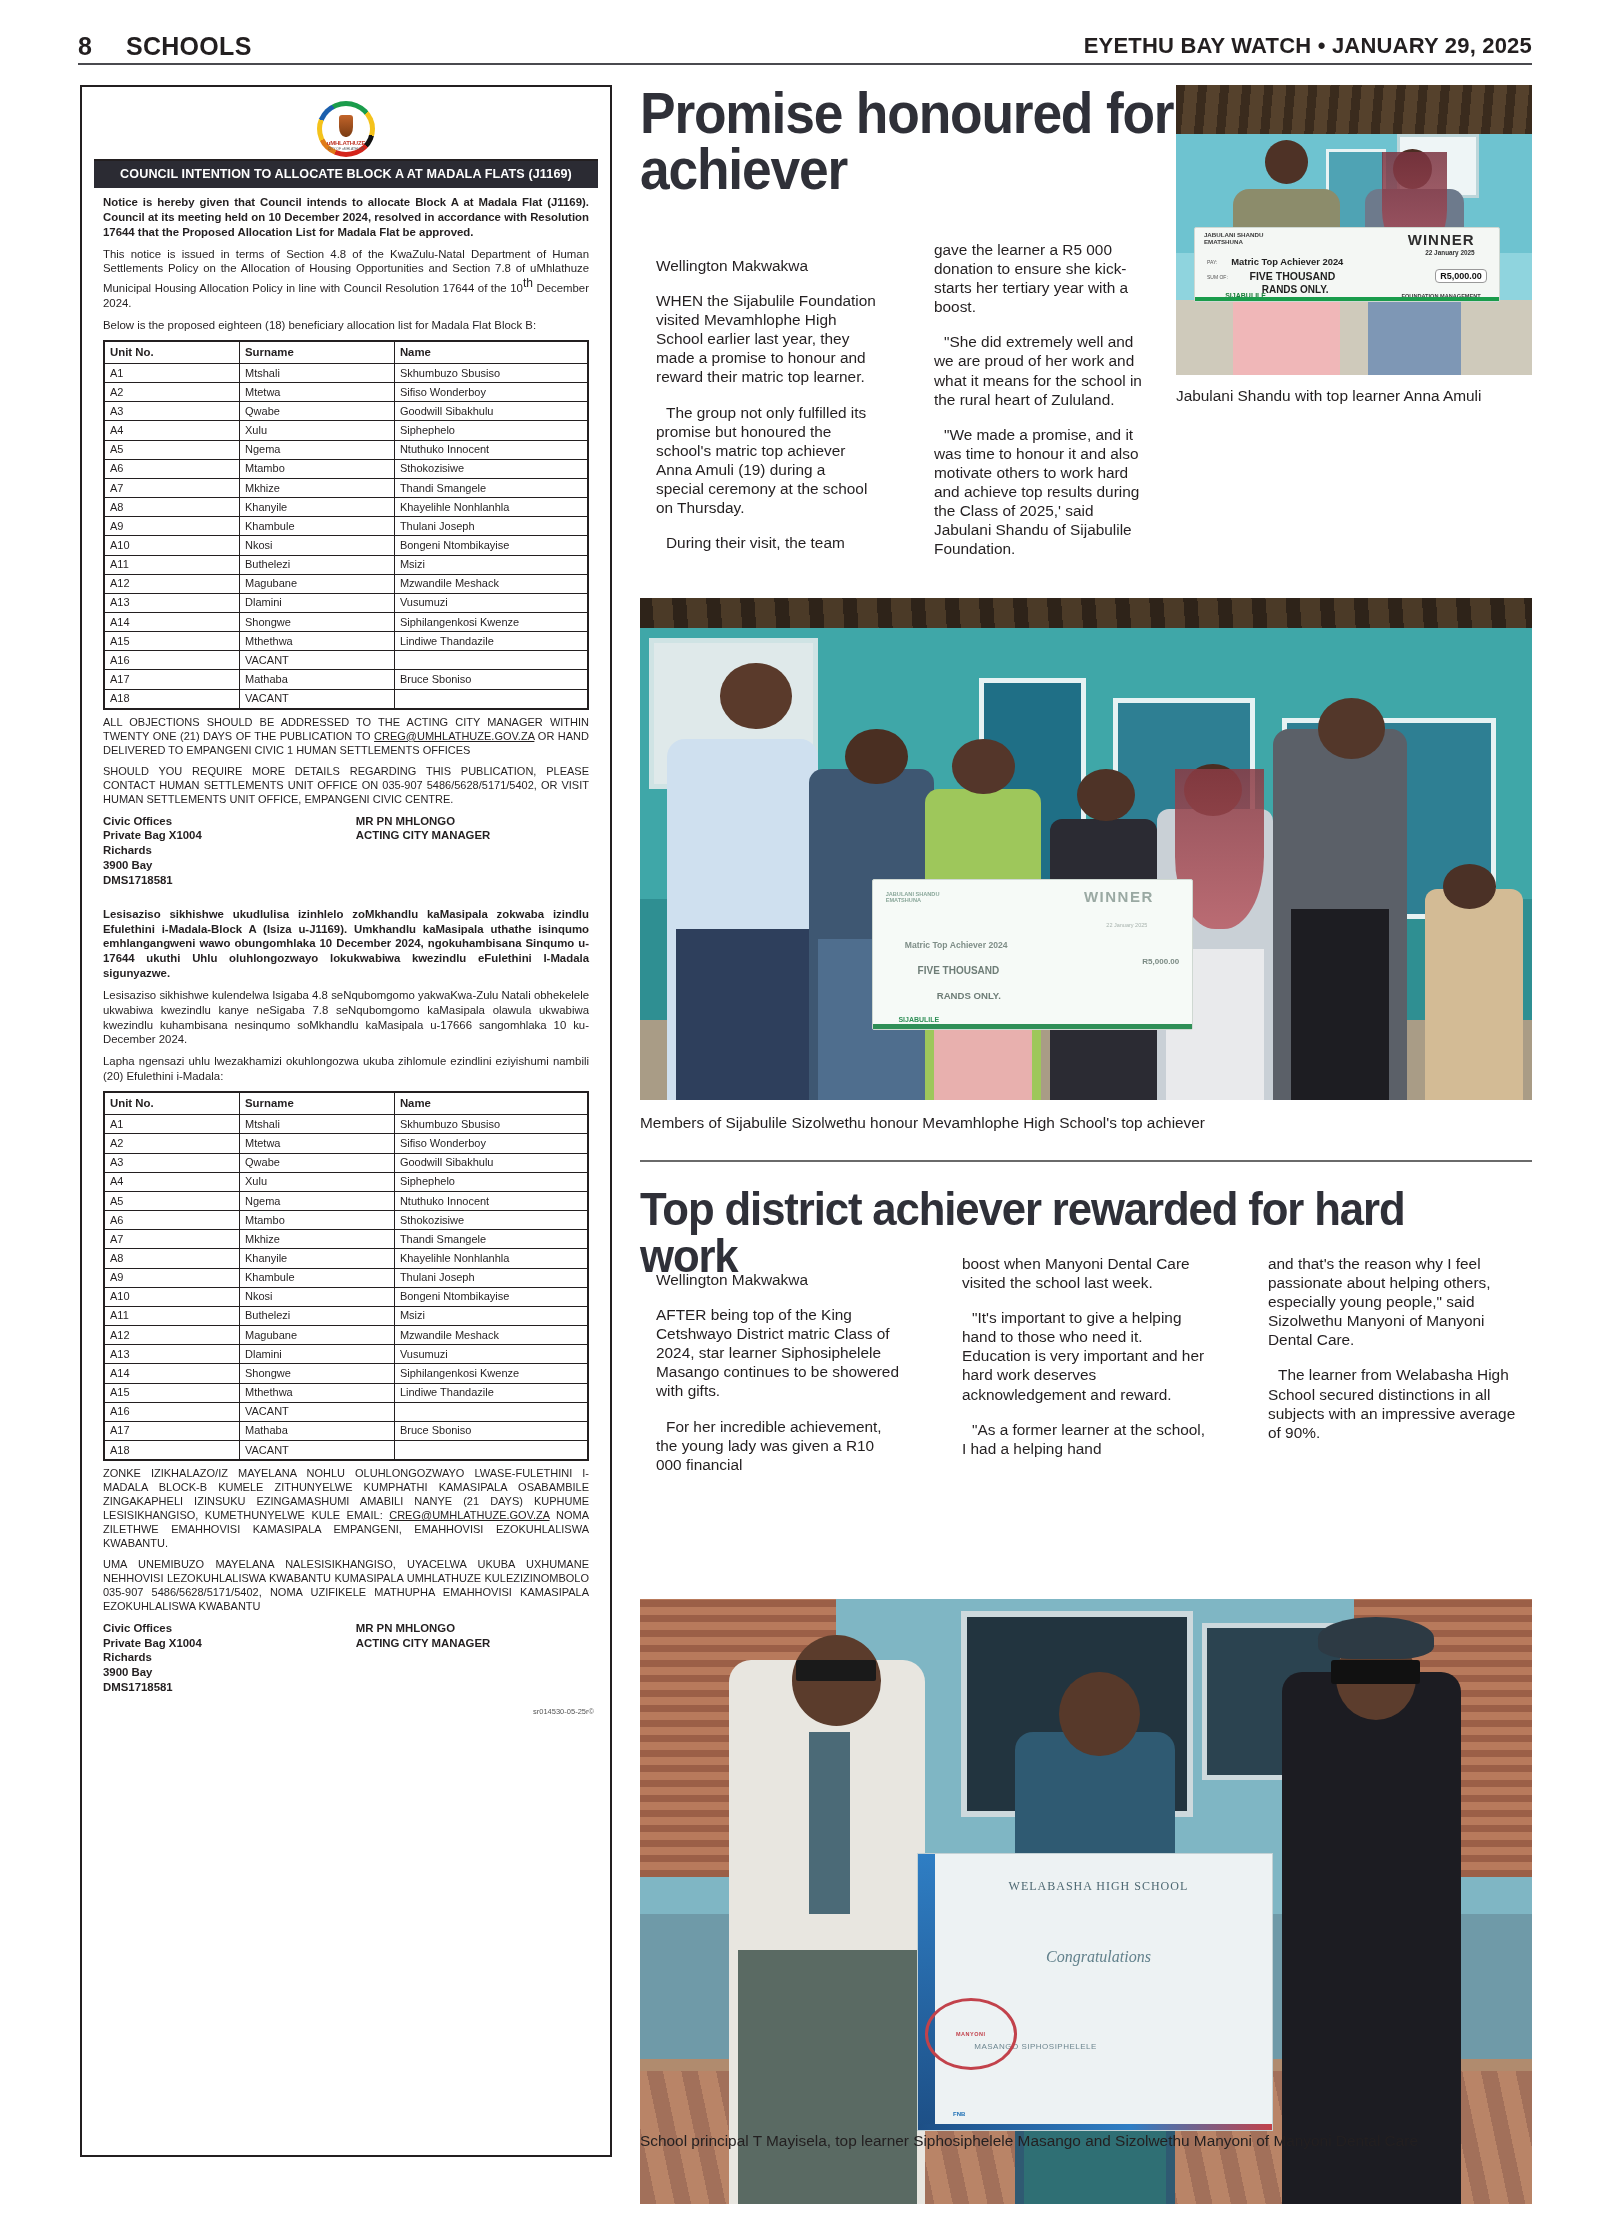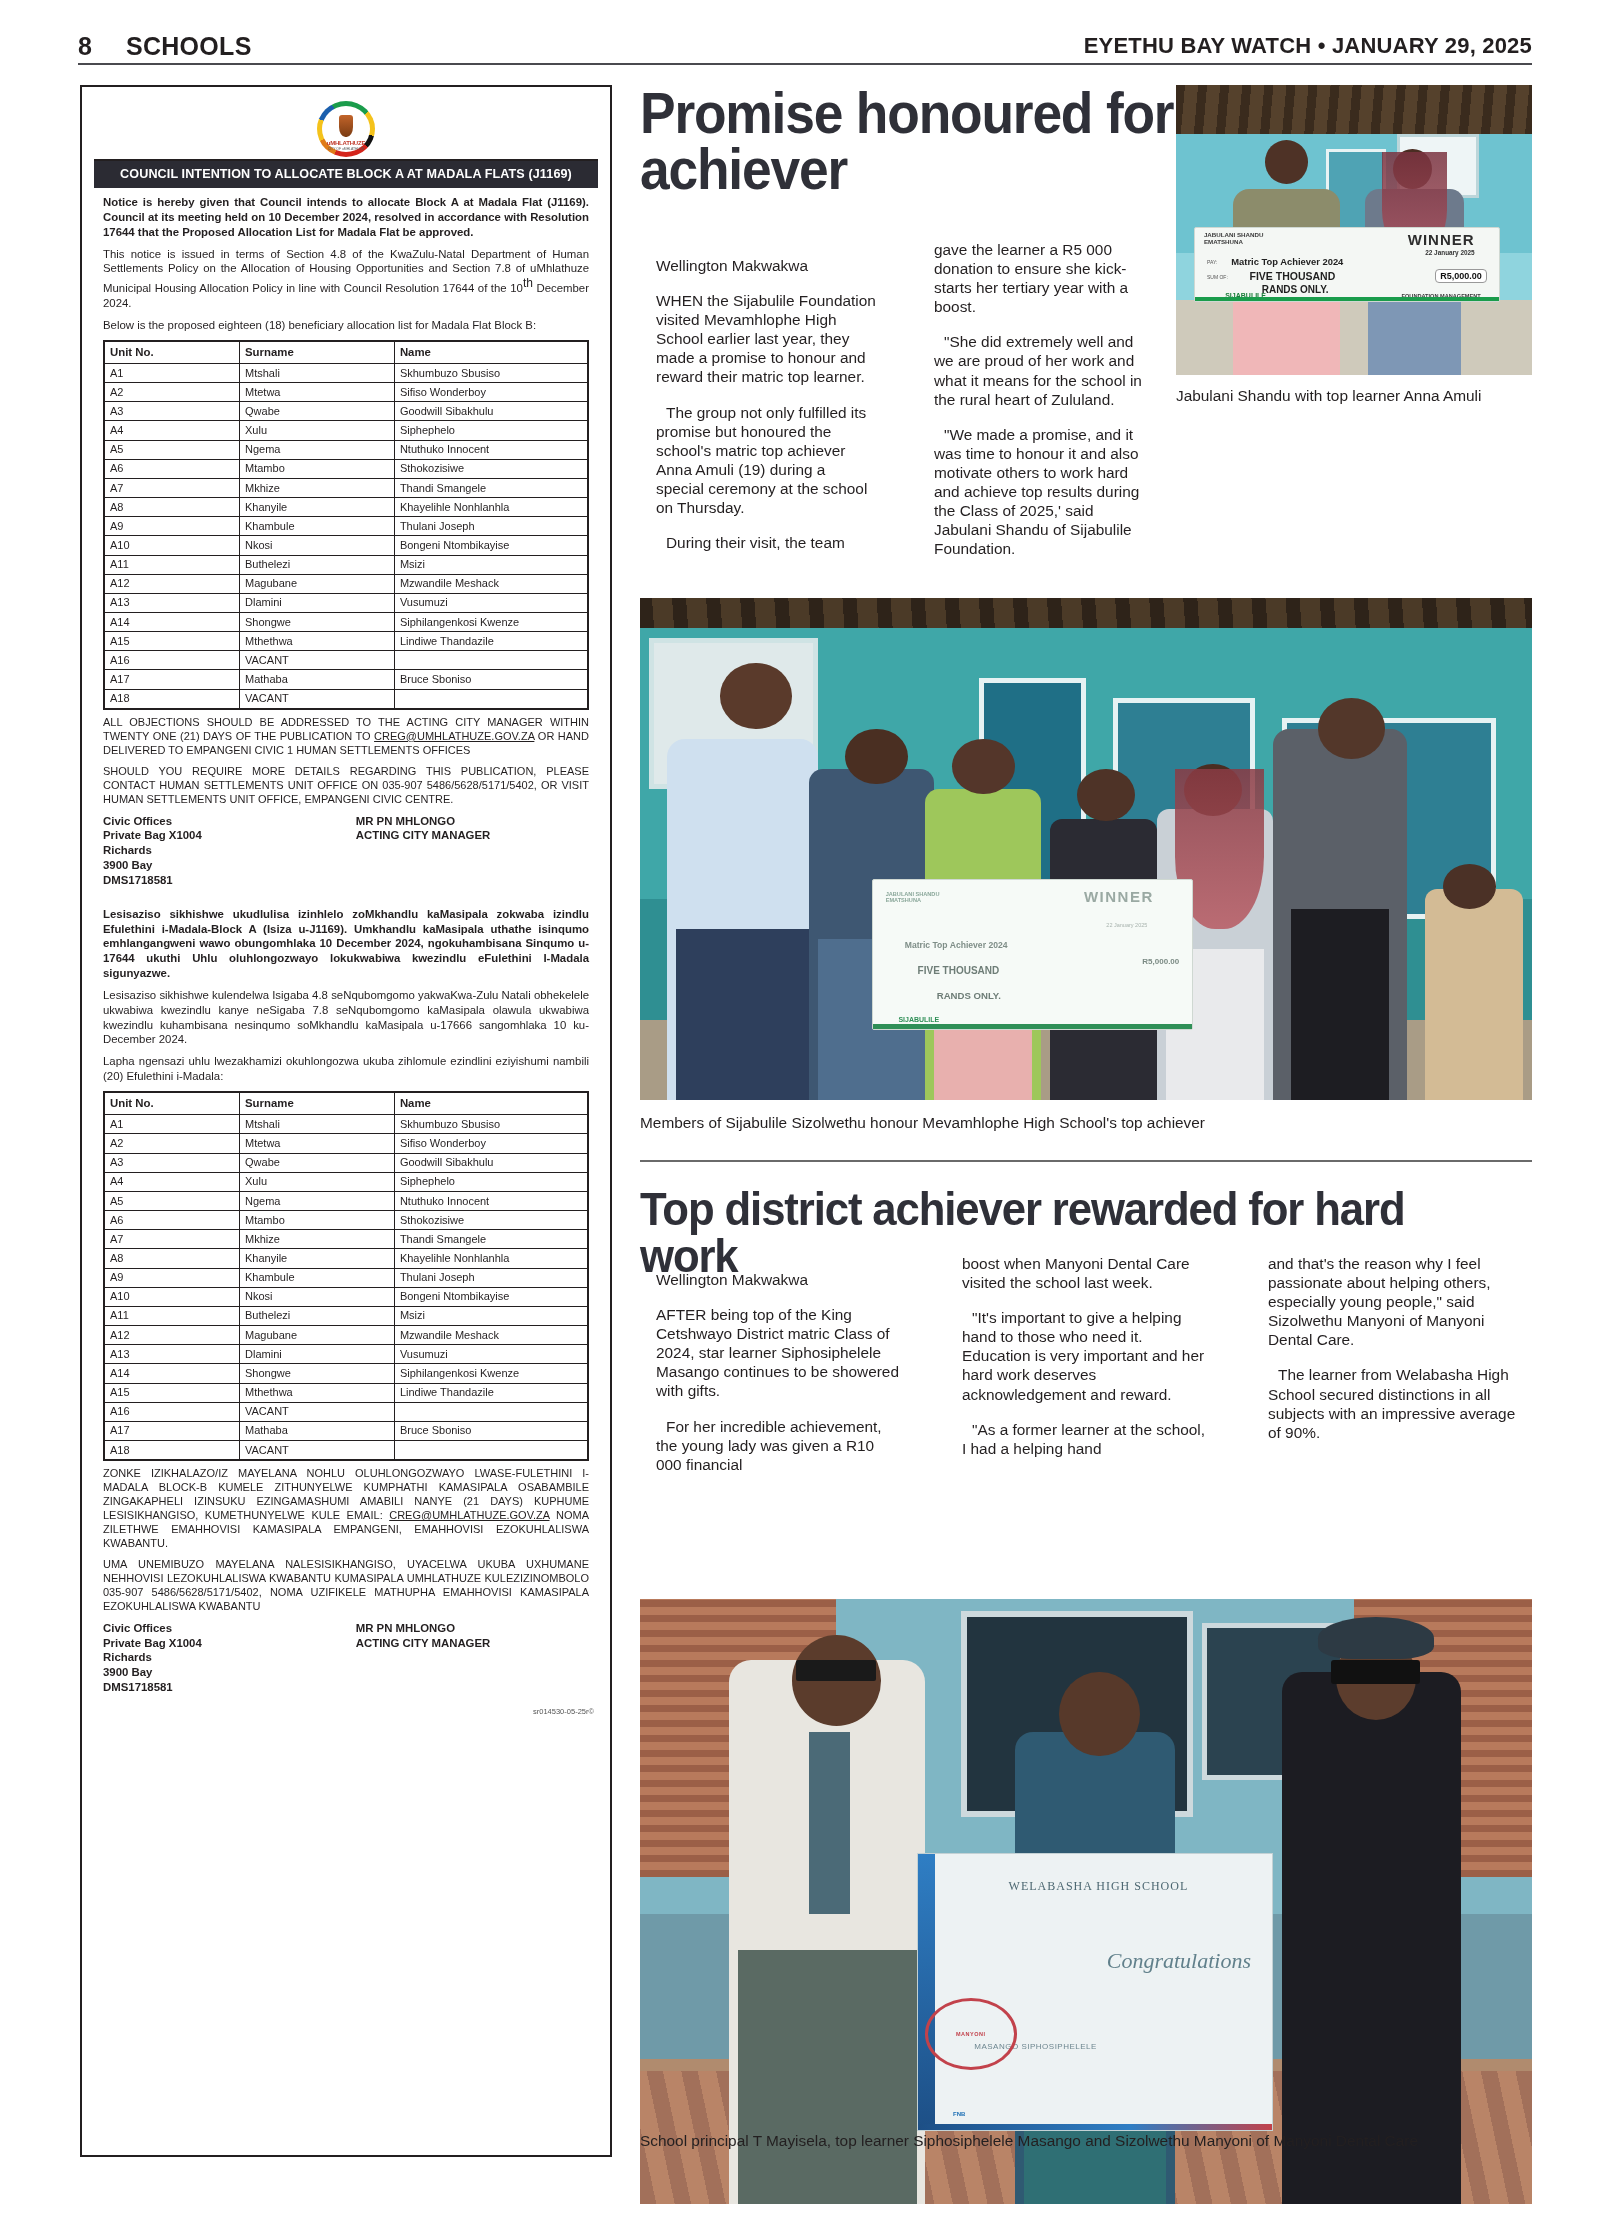--- a/index.html
+++ b/index.html
@@ -606,21 +606,21 @@
     <div class="head" style="left:47%;top:12%;width:9%;height:14%;background:#57392a;"></div>
 
     <div class="prsn" style="left:72%;bottom:0;width:20%;height:88%;background:#1c1c22;border-radius:20px 20px 0 0;"></div>
     <div class="head" style="left:78%;top:6%;width:9%;height:14%;background:#5c3d2d;"></div>
     <div style="position:absolute;left:77.5%;top:10%;width:10%;height:4%;background:#111;border-radius:3px;"></div>
     <div style="position:absolute;left:76%;top:3%;width:13%;height:7%;background:#2d3a44;border-radius:50% 50% 30% 30%;"></div>
 
     <div class="chq" style="left:31%;top:42%;width:40%;height:46%;background:#edf2f3;border:1px solid #c3d1d4;">
       <div style="position:absolute;left:0;top:0;width:5%;height:100%;background:linear-gradient(#2f7ec4,#1d4f86);"></div>
       <div style="position:absolute;left:8%;top:9%;width:86%;text-align:center;font-family:'Liberation Serif',serif;font-size:12px;letter-spacing:1px;color:#4c6771;">WELABASHA HIGH SCHOOL</div>
-      <div style="position:absolute;left:8%;top:34%;width:86%;text-align:right;font-family:'Liberation Serif',serif;font-style:italic;font-size:22px;color:#61808b;">Congratulations</div>
+      <div style="position:absolute;left:8%;top:34%;width:86%;text-align:center;font-family:'Liberation Serif',serif;font-style:italic;font-size:16px;color:#61808b;">Congratulations</div>
       <div style="position:absolute;left:16%;top:68%;font-size:8px;letter-spacing:.5px;color:#6d868f;">MASANGO SIPHOSIPHELELE</div>
       <div style="position:absolute;left:2%;top:52%;width:26%;height:26%;border:3px solid #c2424b;border-radius:50%;display:flex;align-items:center;justify-content:center;font-size:5.5px;font-weight:bold;color:#c2424b;letter-spacing:.5px;">MANYONI</div>
       <div style="position:absolute;left:10%;bottom:5%;font-size:6px;font-weight:bold;color:#1c6fb5;">FNB</div>
       <div style="position:absolute;left:0;bottom:0;width:100%;height:6px;background:linear-gradient(90deg,#1d4f86,#2f7ec4 60%,#c2424b);"></div>
     </div>
   </div>
   <p class="cap cap3">School principal T Mayisela, top learner Siphosiphelele Masango and Sizolwethu Manyoni of Manyoni Dental Care</p>
 
 </div>
 

